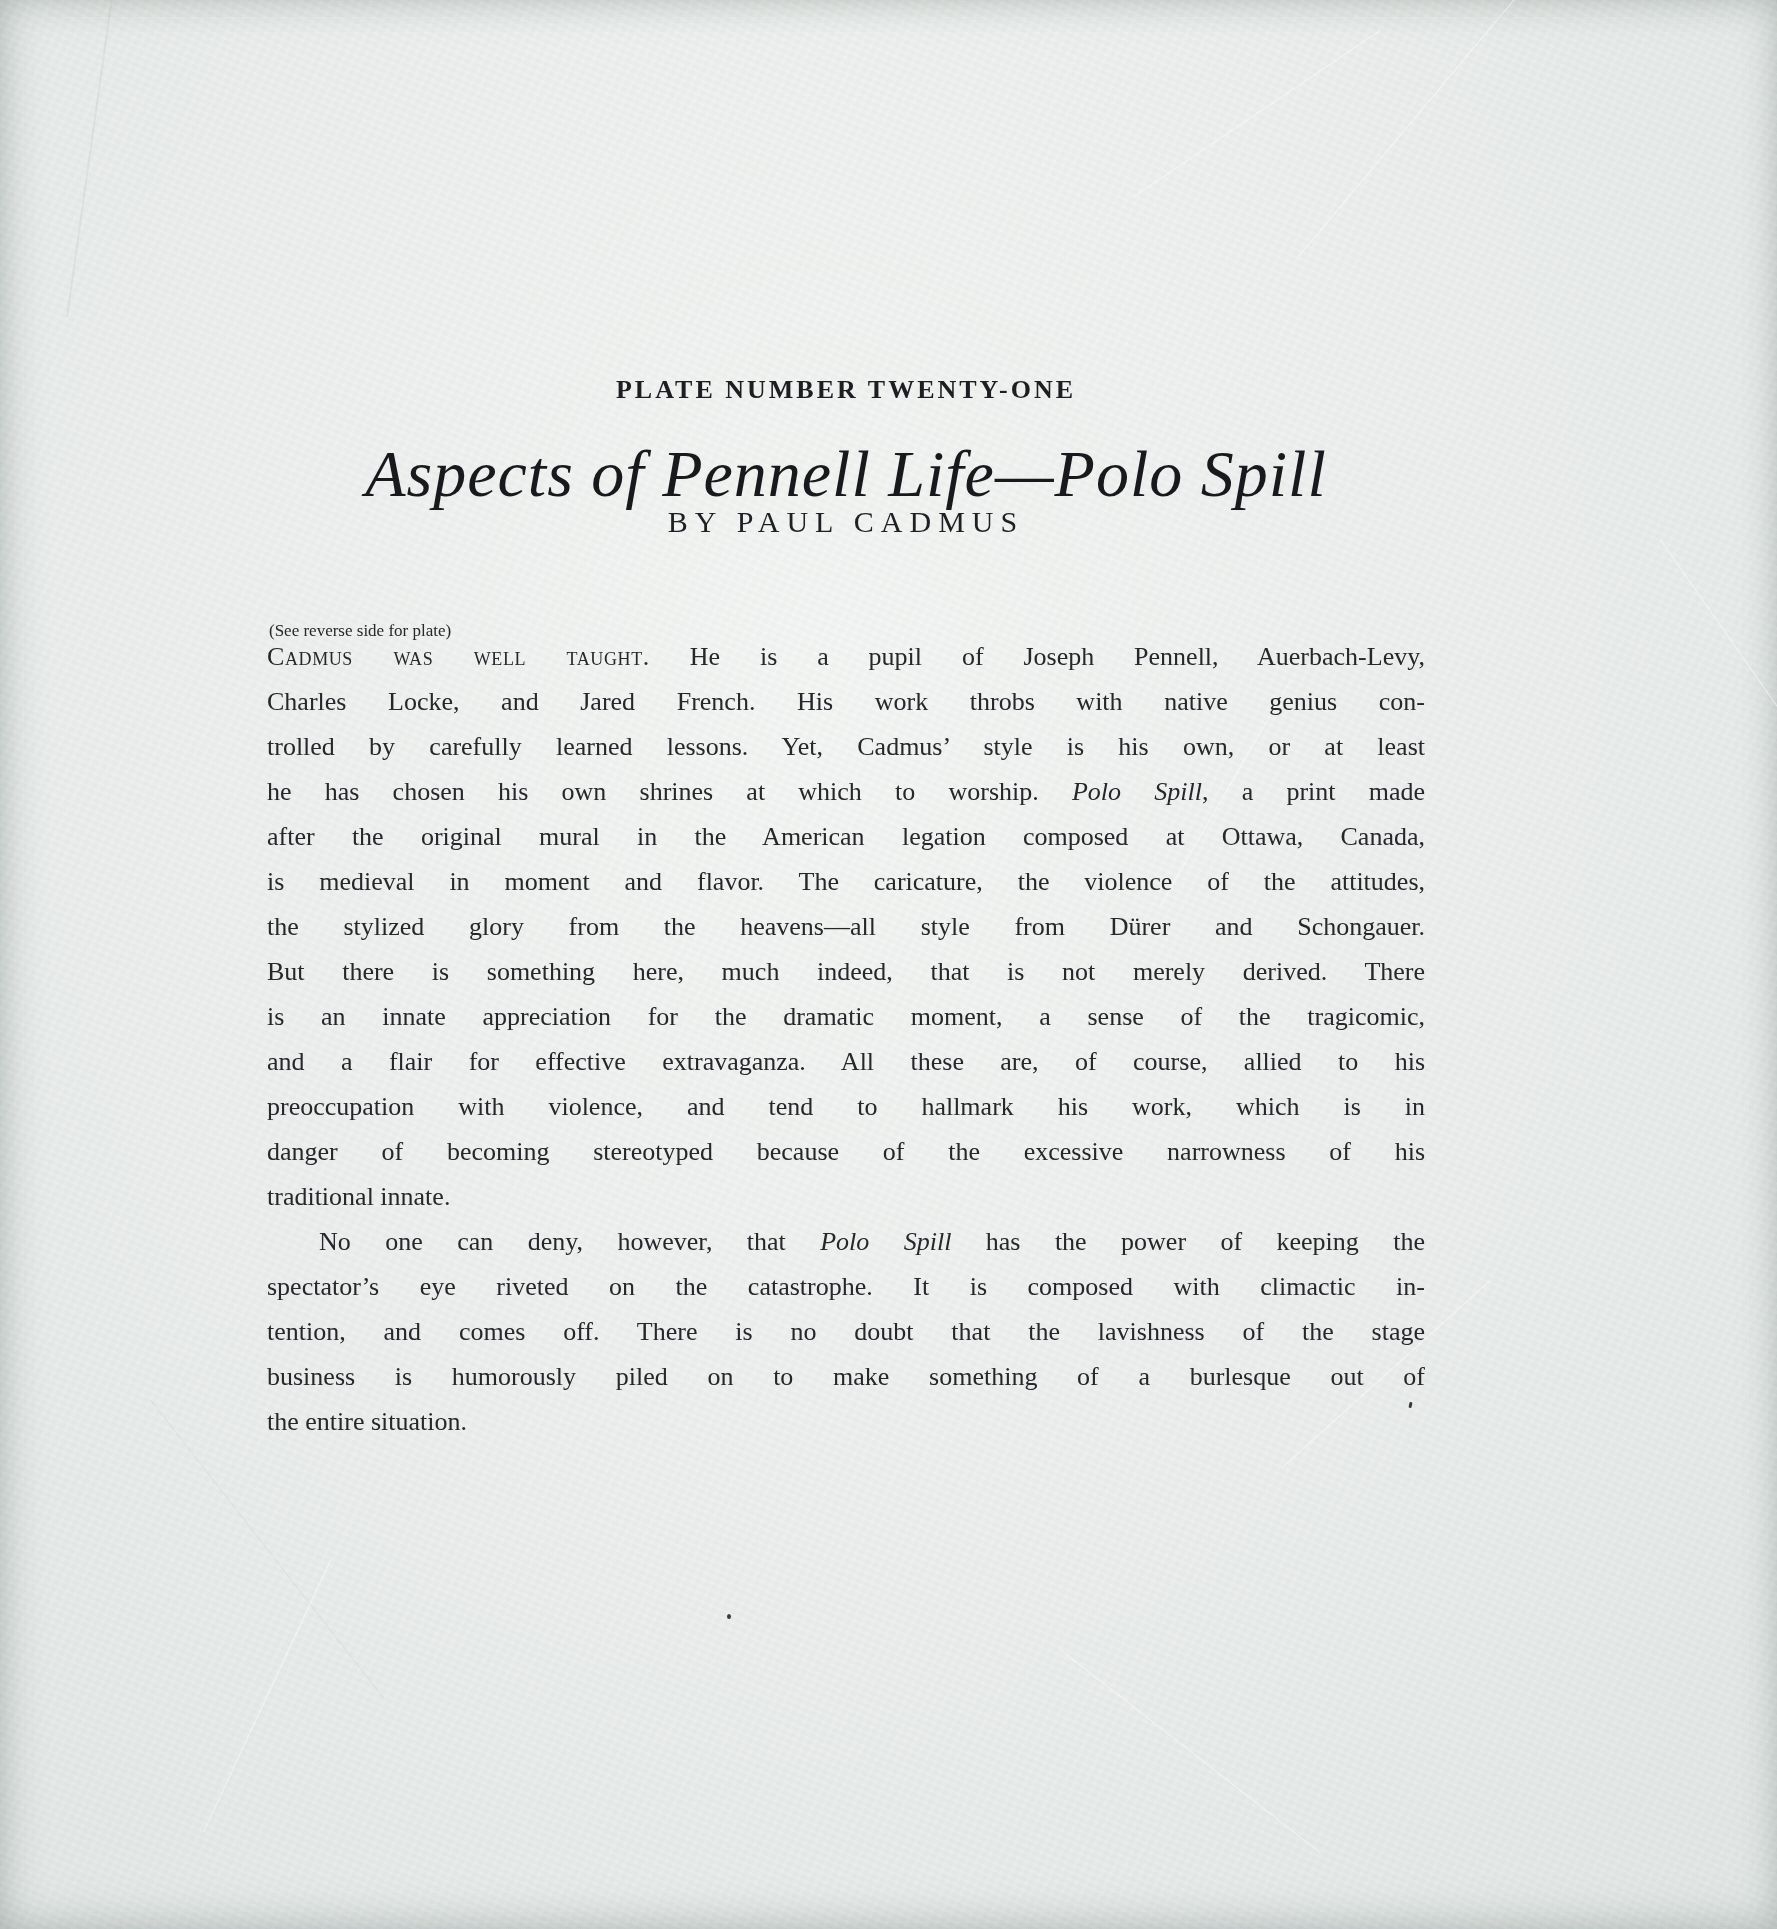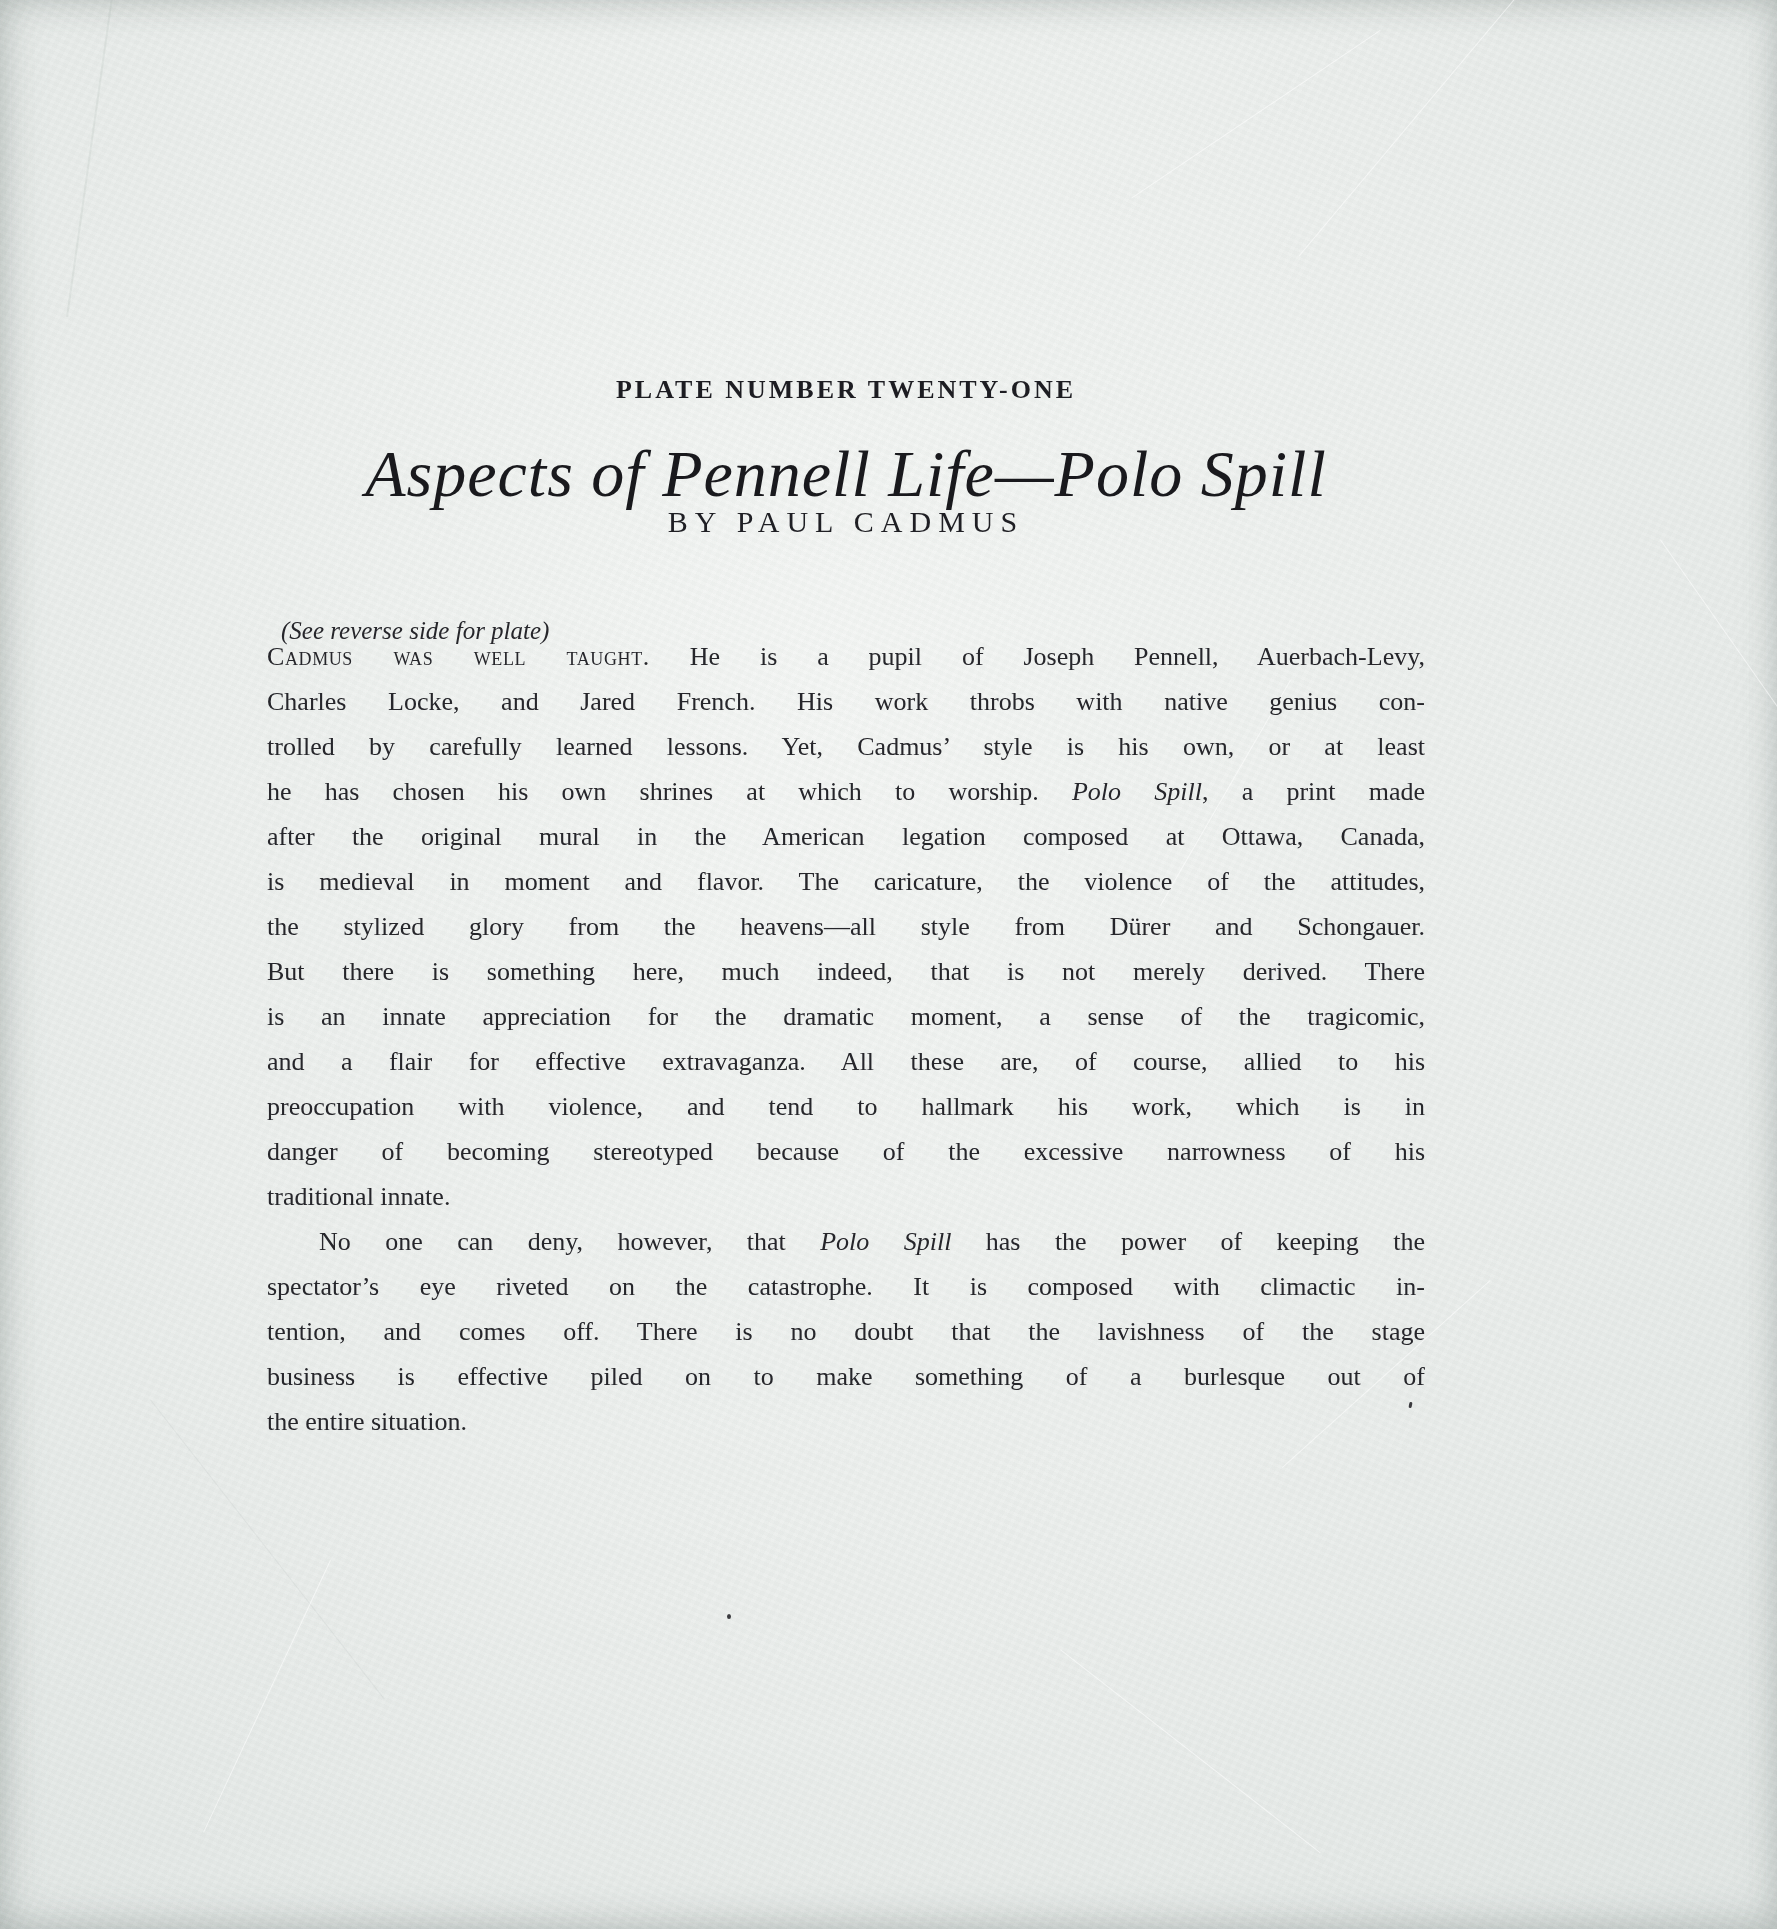--- a/index.html
+++ b/index.html
@@ -69,24 +69,23 @@
   }
   #byline {
     top: 504px;
     font-size: 30px;
     letter-spacing: 7px;
     line-height: 36px;
     color: #1f1f24;
   }
   #plate-note {
     position: absolute;
-    left: 281px;
+    left: 269px;
     top: 615px;
-    font-size: 25px;
-    font-style: italic;
+    font-size: 17px;
     color: #26262b;
     line-height: 32px;
   }
   #article-body {
     position: absolute;
     left: 267px;
     top: 634px;
     width: 1158px;
     font-size: 26px;
     line-height: 45px;
@@ -147,18 +146,18 @@
         <div class="body-line"><span>is an innate appreciation for the dramatic moment, a sense of the tragicomic,</span></div>
         <div class="body-line"><span>and a flair for effective extravaganza. All these are, of course, allied to his</span></div>
         <div class="body-line"><span>preoccupation with violence, and tend to hallmark his work, which is in</span></div>
         <div class="body-line"><span>danger of becoming stereotyped because of the excessive narrowness of his</span></div>
         <div class="body-line last"><span>traditional innate.</span></div>
       </div>
       <div class="paragraph">
         <div class="body-line indent"><span>No one can deny, however, that </span><span class="seg-italic">Polo Spill</span><span> has the power of keeping the</span></div>
         <div class="body-line"><span>spectator’s eye riveted on the catastrophe. It is composed with climactic in-</span></div>
         <div class="body-line"><span>tention, and comes off. There is no doubt that the lavishness of the stage</span></div>
-        <div class="body-line"><span>business is effective piled on to make something of a burlesque out of</span></div>
+        <div class="body-line"><span>business is humorously piled on to make something of a burlesque out of</span></div>
         <div class="body-line last"><span>the entire situation.</span></div>
       </div>
     </div>
 
 </div>
 
 </body></html>

